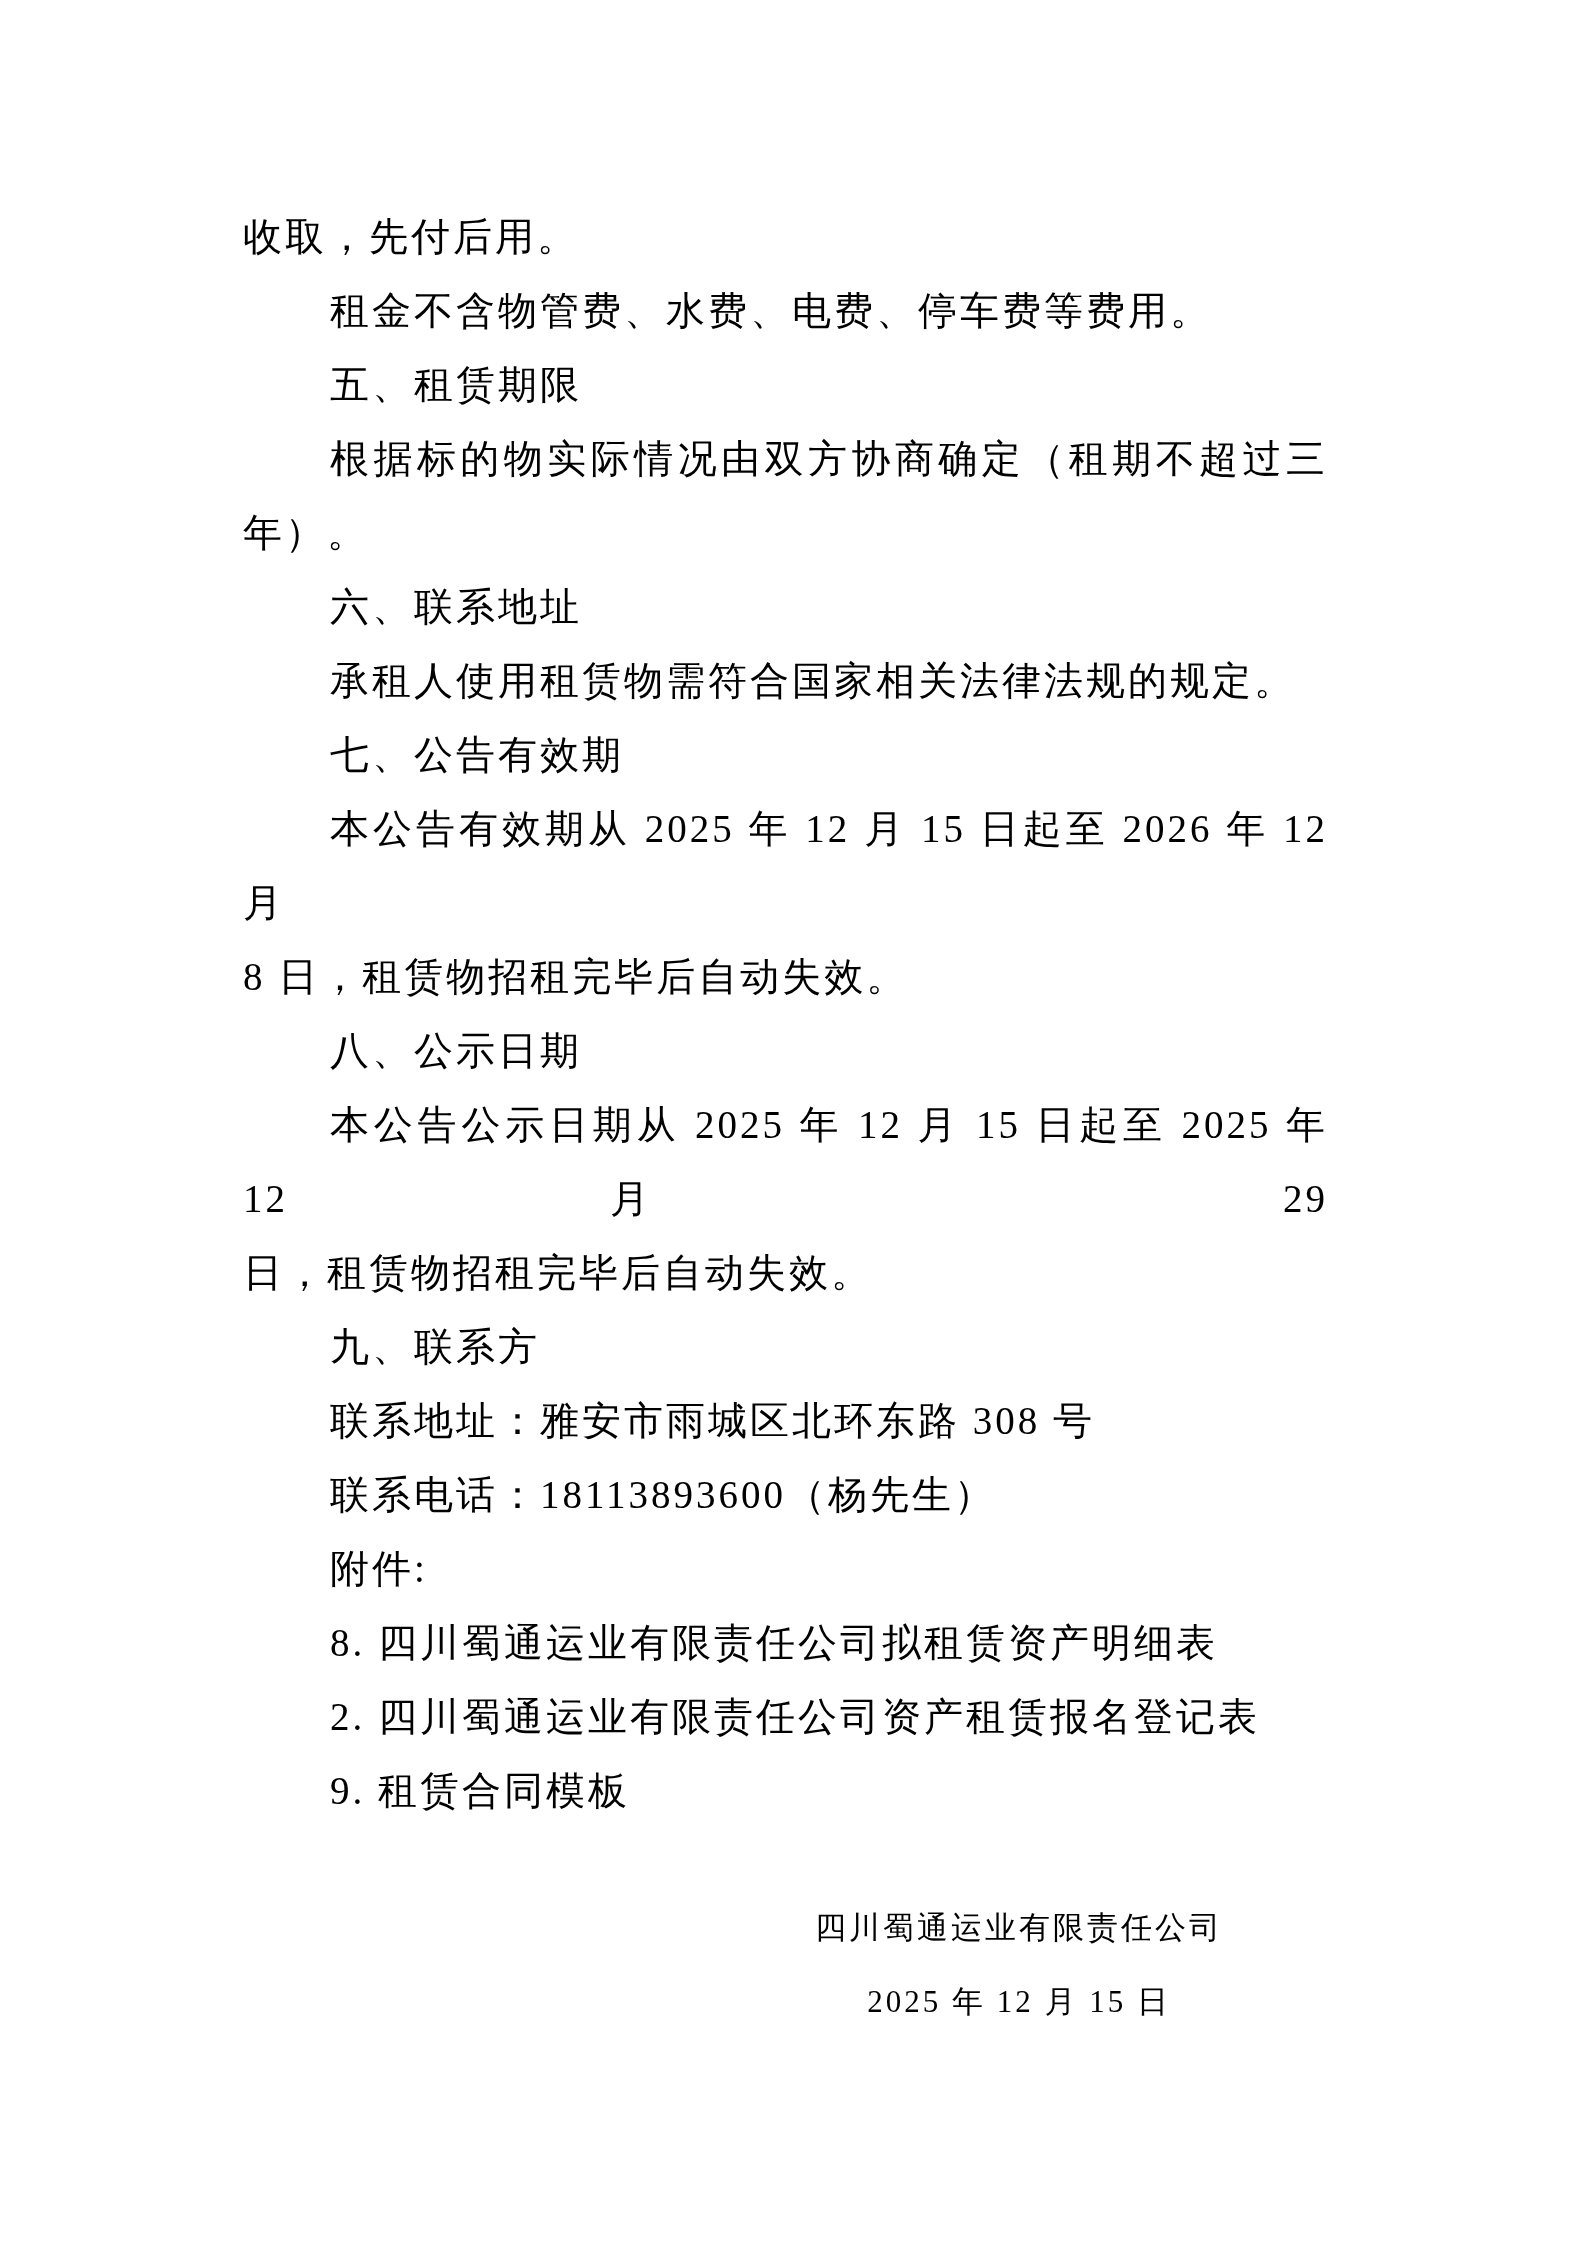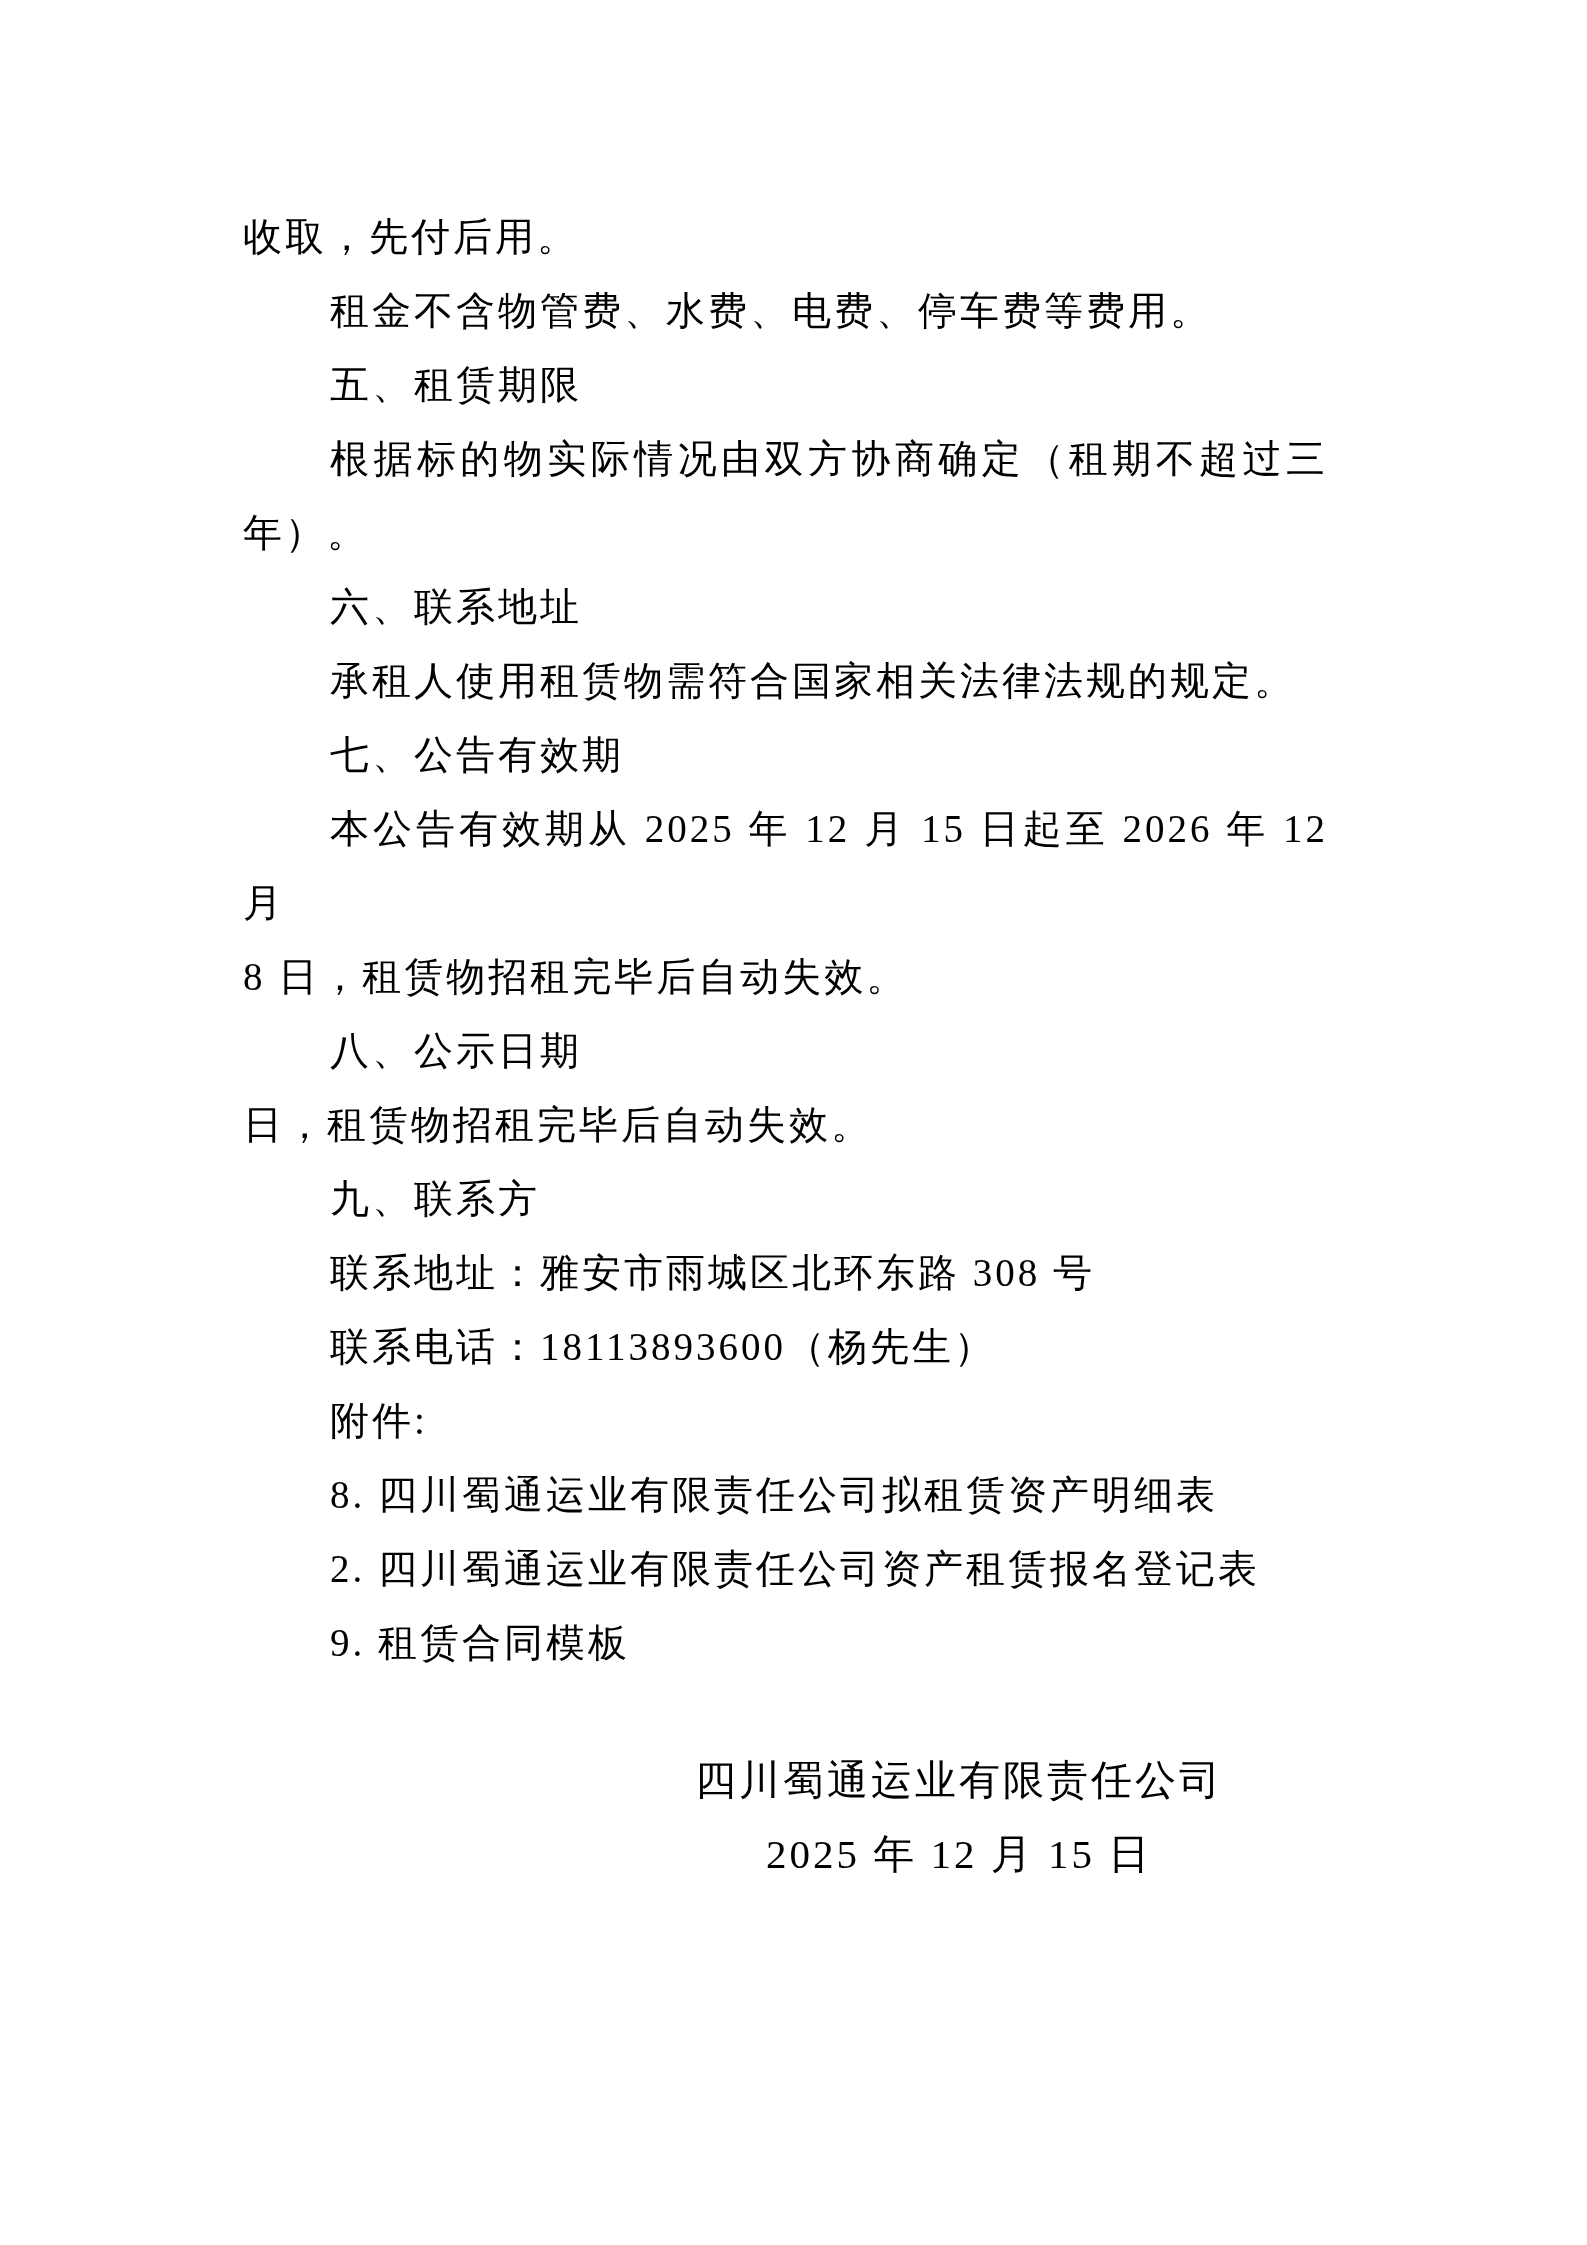--- a/index.html
+++ b/index.html
@@ -45,41 +45,42 @@
   
   .sign {
     margin-top: 63px;
     margin-left: auto;
     margin-right: 105px;
     width: fit-content;
     text-align: center;
   }
   .sign p {
     margin: 0;
-    font-size: 41px;
+    font-size: 31px;
     line-height: 74px;
     letter-spacing: 3px;
   }
 </style>
 </head>
 <body>
 
 <div class="page">
   <div class="content">
     <p class="cont">收取，先付后用。</p>
     <p class="ind">租金不含物管费、水费、电费、停车费等费用。</p>
     <h3 class="head">五、租赁期限</h3>
     <p class="ind just">根据标的物实际情况由双方协商确定（租期不超过三</p>
     <p class="cont">年）。</p>
     <h3 class="head">六、联系地址</h3>
     <p class="ind">承租人使用租赁物需符合国家相关法律法规的规定。</p>
     <h3 class="head">七、公告有效期</h3>
     <p class="ind just">本公告有效期从 2025 年 12 月 15 日起至 2026 年 12 月</p>
     <p class="cont">8 日，租赁物招租完毕后自动失效。</p>
     <h3 class="head">八、公示日期</h3>
+    <p class="ind just">本公告公示日期从 2025 年 12 月 15 日起至 2025 年 12 月 29</p>
     <p class="cont">日，租赁物招租完毕后自动失效。</p>
     <h3 class="head">九、联系方</h3>
     <p class="ind">联系地址：雅安市雨城区北环东路 308 号</p>
     <p class="ind">联系电话：18113893600（杨先生）</p>
     <p class="ind">附件:</p>
     <p class="ind">8. 四川蜀通运业有限责任公司拟租赁资产明细表</p>
     <p class="ind">2. 四川蜀通运业有限责任公司资产租赁报名登记表</p>
     <p class="ind">9. 租赁合同模板</p>
 
     <div class="sign">

